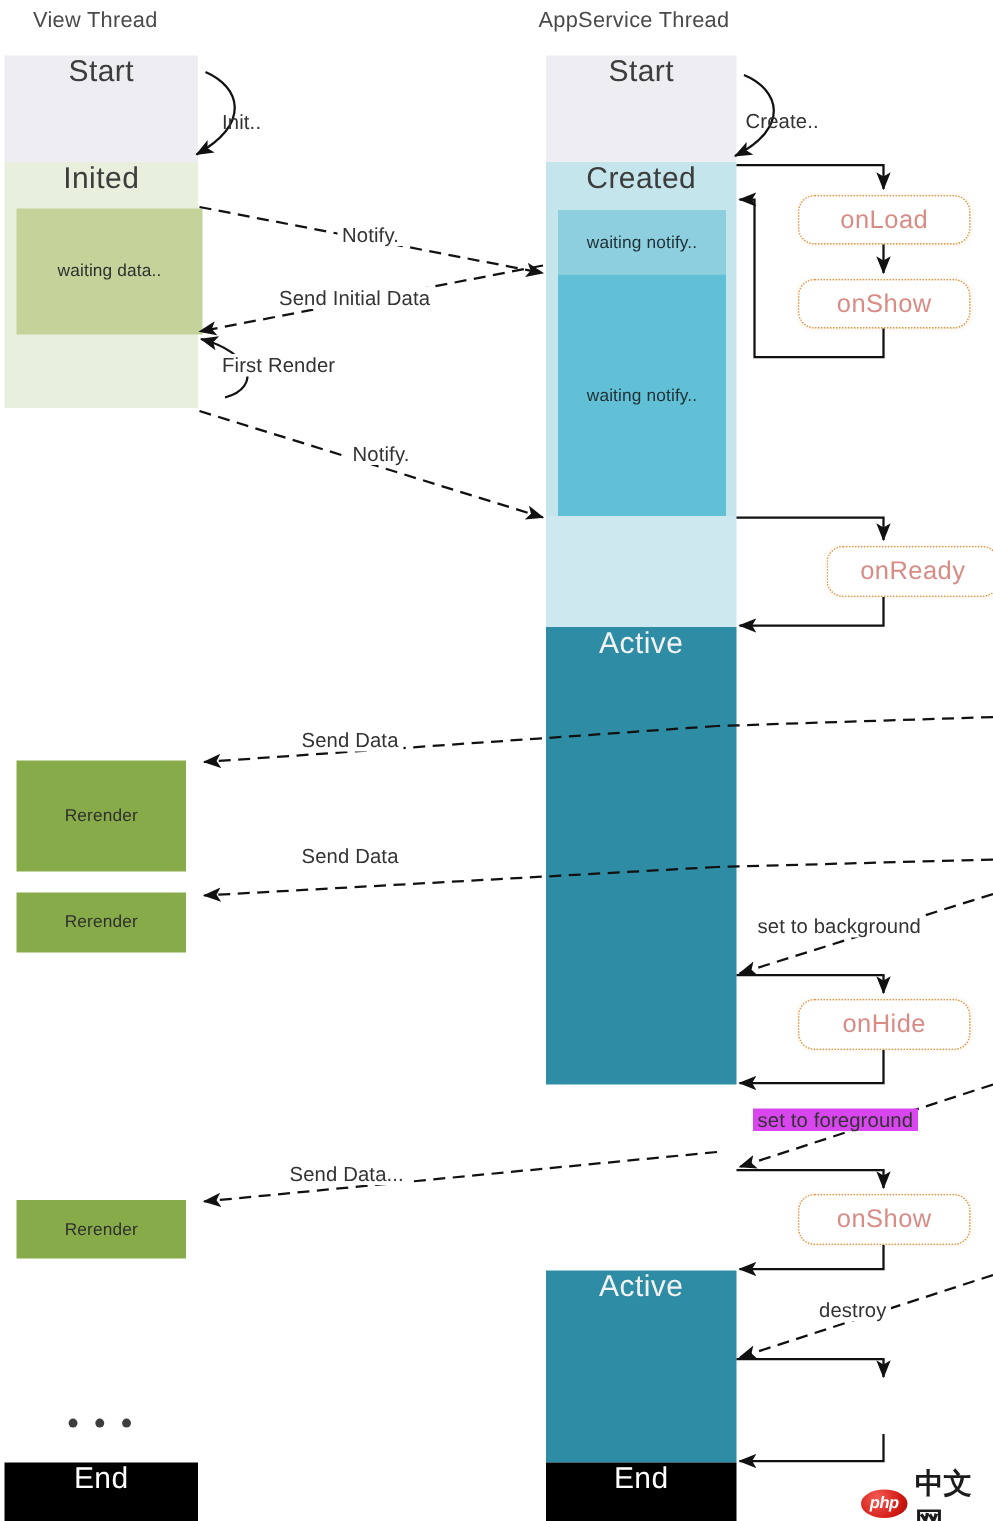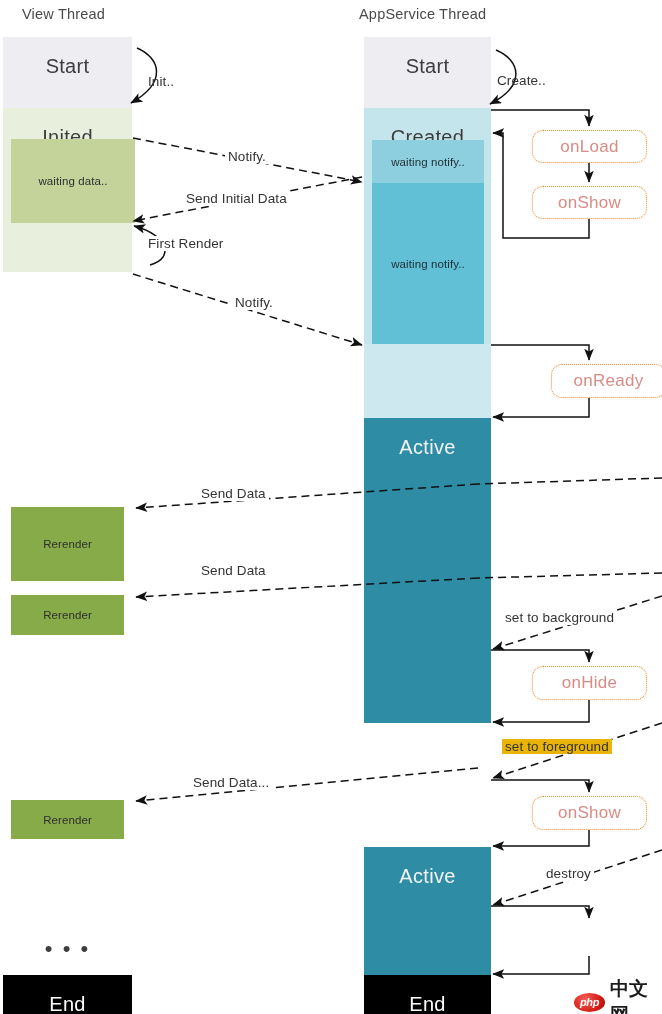--- a/index.html
+++ b/index.html
@@ -27,21 +27,21 @@
 
   
   .band{
     box-sizing:border-box;
     display:flex;
     justify-content:center;
   }
   .band-label{
     font-size:20px;
     line-height:1.05;
-    padding-top:19px;
+    padding-top:1px;
     letter-spacing:.3px;
   }
   .band-label.dark{color:#3d3d3d;}
   .band-label.light{color:#ffffff;}
   .band-label.white-sm{color:#f2f2f2;}
 
   
   .inner-block{
     box-sizing:border-box;
     display:flex;
@@ -257,21 +257,21 @@
   <div class="abs edge-label" style="left:145px;top:236px;background:#ffffff;padding:0 3px;">First Render</div>
 
   <div class="abs edge-label" style="left:232px;top:295px;background:#ffffff;padding:0 3px;">Notify.</div>
 
   <div class="abs edge-label" style="left:198px;top:486px;background:#ffffff;padding:0 3px;">Send Data</div>
 
   <div class="abs edge-label" style="left:198px;top:563px;background:#ffffff;padding:0 3px;">Send Data</div>
 
   <div class="abs edge-label" style="left:502px;top:610px;background:#ffffff;padding:0 3px;">set to background</div>
 
-  <div class="abs edge-label" style="left:502px;top:739px;background:#eab308;padding:0 3px;">set to foreground</div>
+  <div class="abs edge-label" style="left:502px;top:739px;background:#d946ef;padding:0 3px;">set to foreground</div>
 
   <div class="abs edge-label" style="left:190px;top:775px;background:#ffffff;padding:0 3px;">Send Data...</div>
 
   <div class="abs edge-label" style="left:543px;top:866px;background:#ffffff;padding:0 3px;">destroy</div>
 
   <div class="abs watermark" style="left:574px;top:976px;">
     <span class="wm-oval">php</span>
     <span class="wm-cn">中文网</span>
   </div>
 

